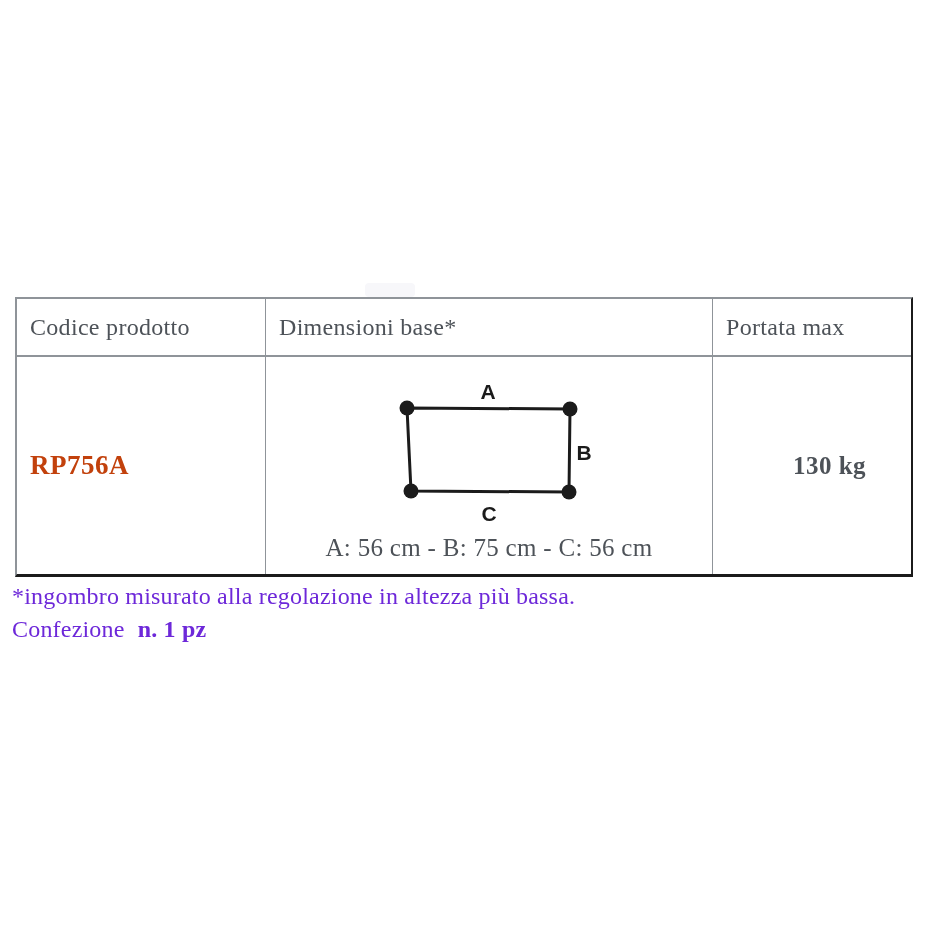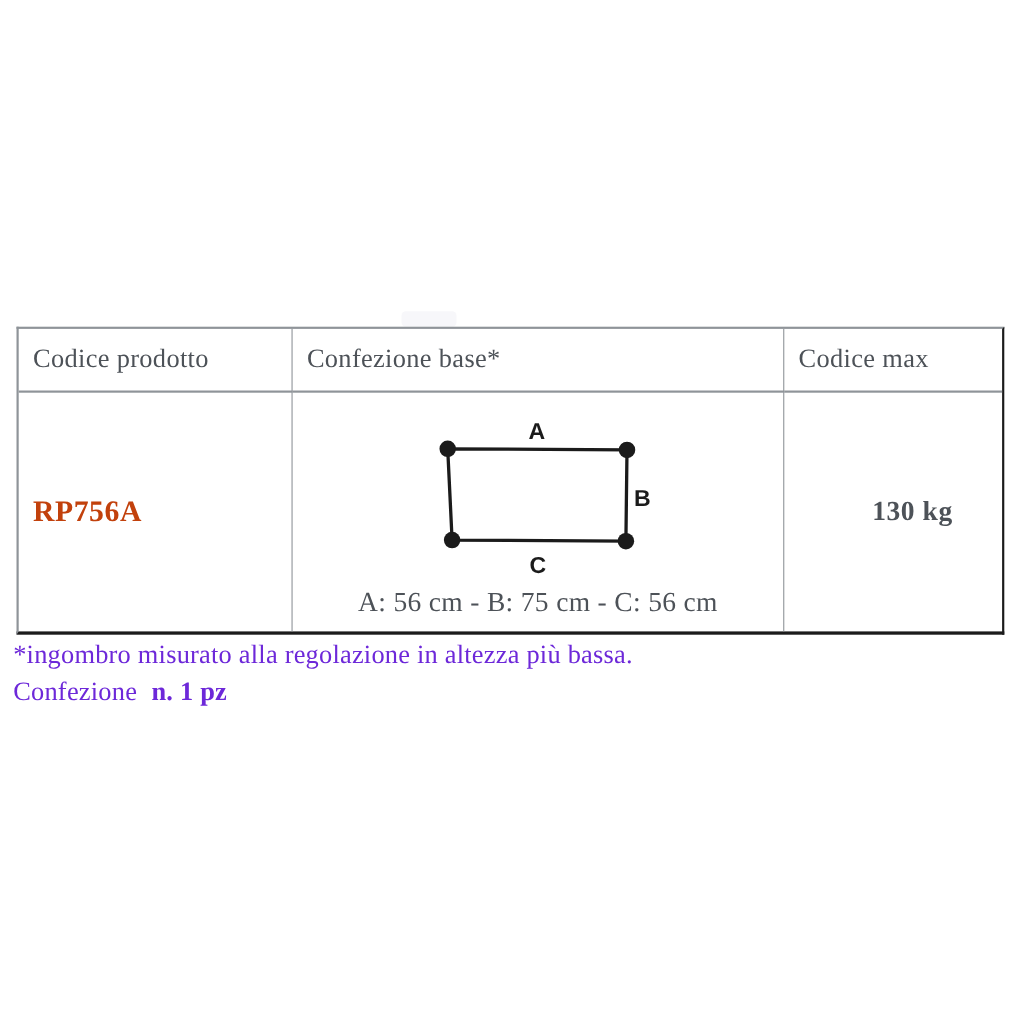--- a/index.html
+++ b/index.html
@@ -135,24 +135,24 @@
 <div class="page">
 
   <div class="artifact"></div>
 
   <div class="spec-table">
 
     <div class="cell header-cell col-sep">
       <span>Codice prodotto</span>
     </div>
     <div class="cell header-cell col-sep">
-      <span>Confezione base*</span>
+      <span>Dimensioni base*</span>
     </div>
     <div class="cell header-cell">
-      <span>Codice max</span>
+      <span>Portata max</span>
     </div>
 
     <div class="cell body-cell code-cell col-sep">
       <span class="product-code">RP756A</span>
     </div>
 
     <div class="cell body-cell diagram-cell col-sep">
       <svg width="446" height="217" viewBox="0 0 446 217">
 
         <polygon points="141,51 304,52 303,135 145,134" fill="none" stroke="#1b1b1b" stroke-width="3"></polygon>

